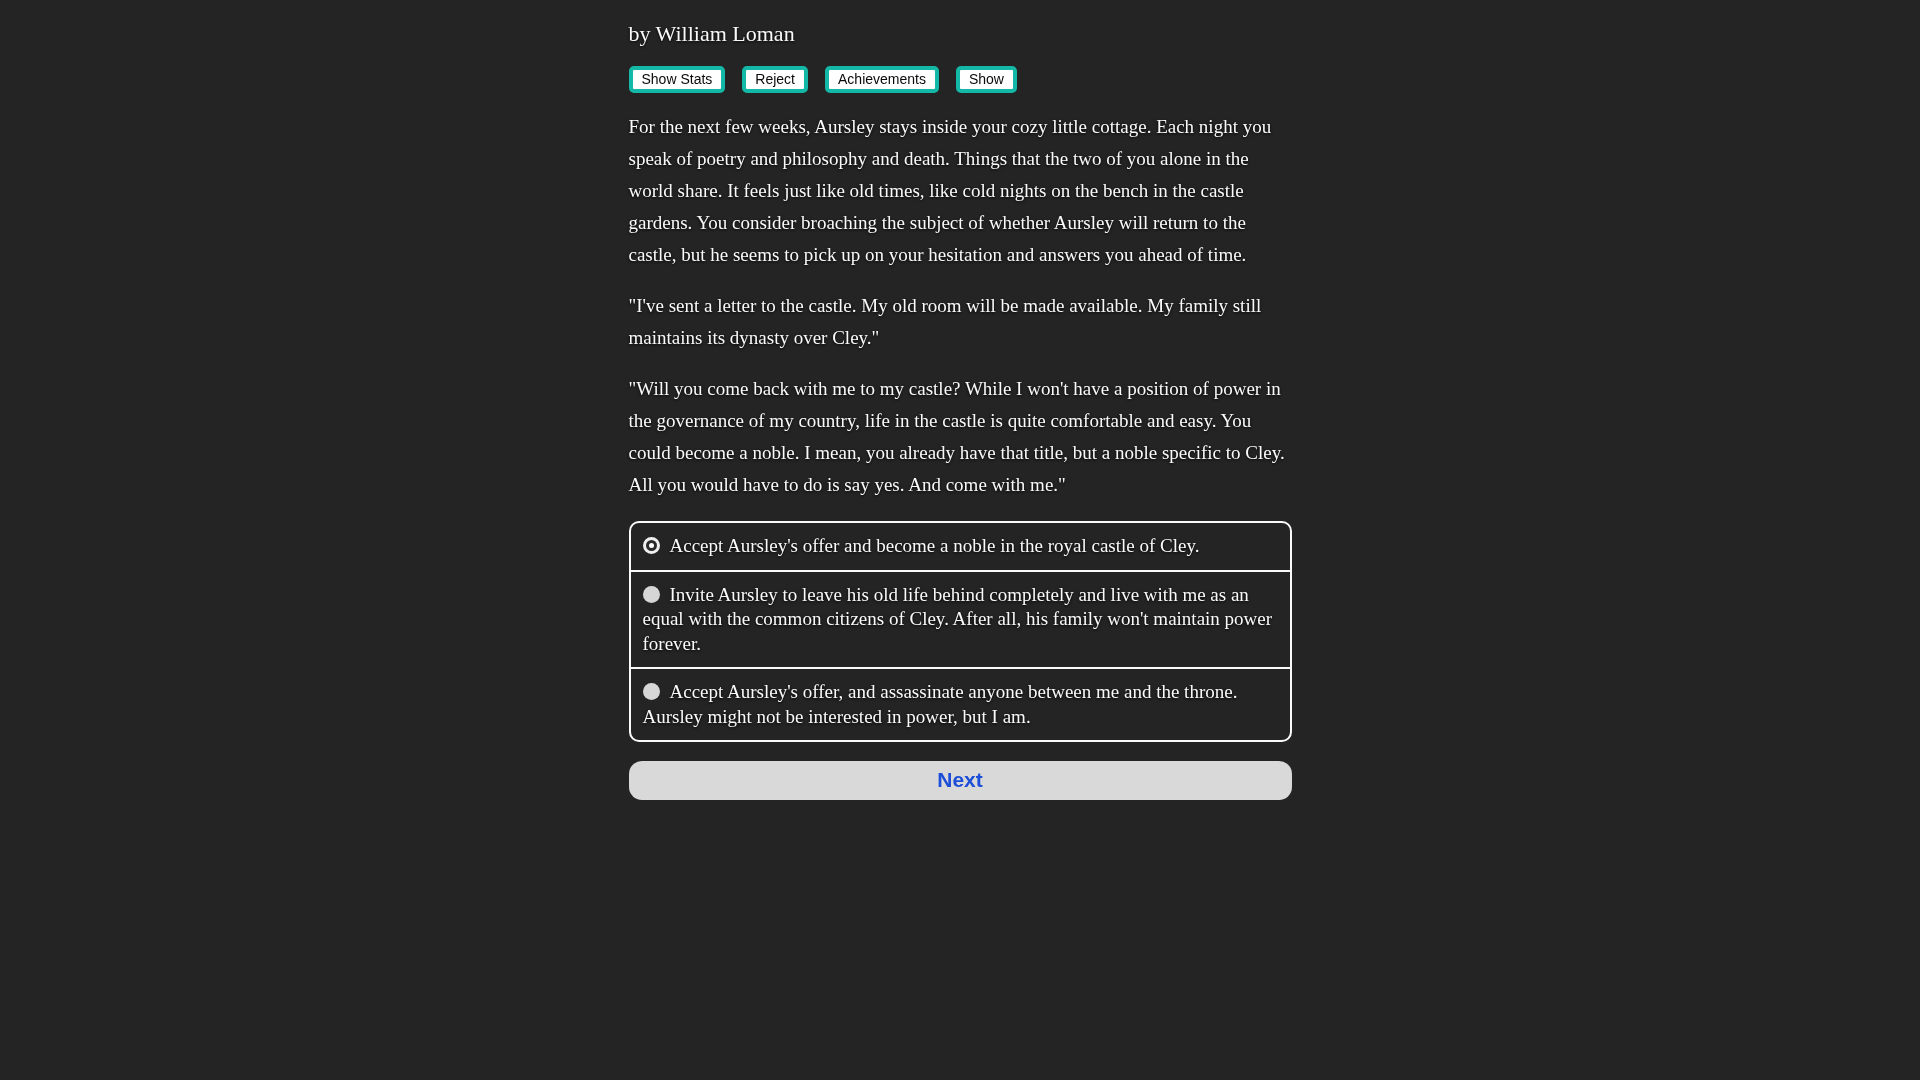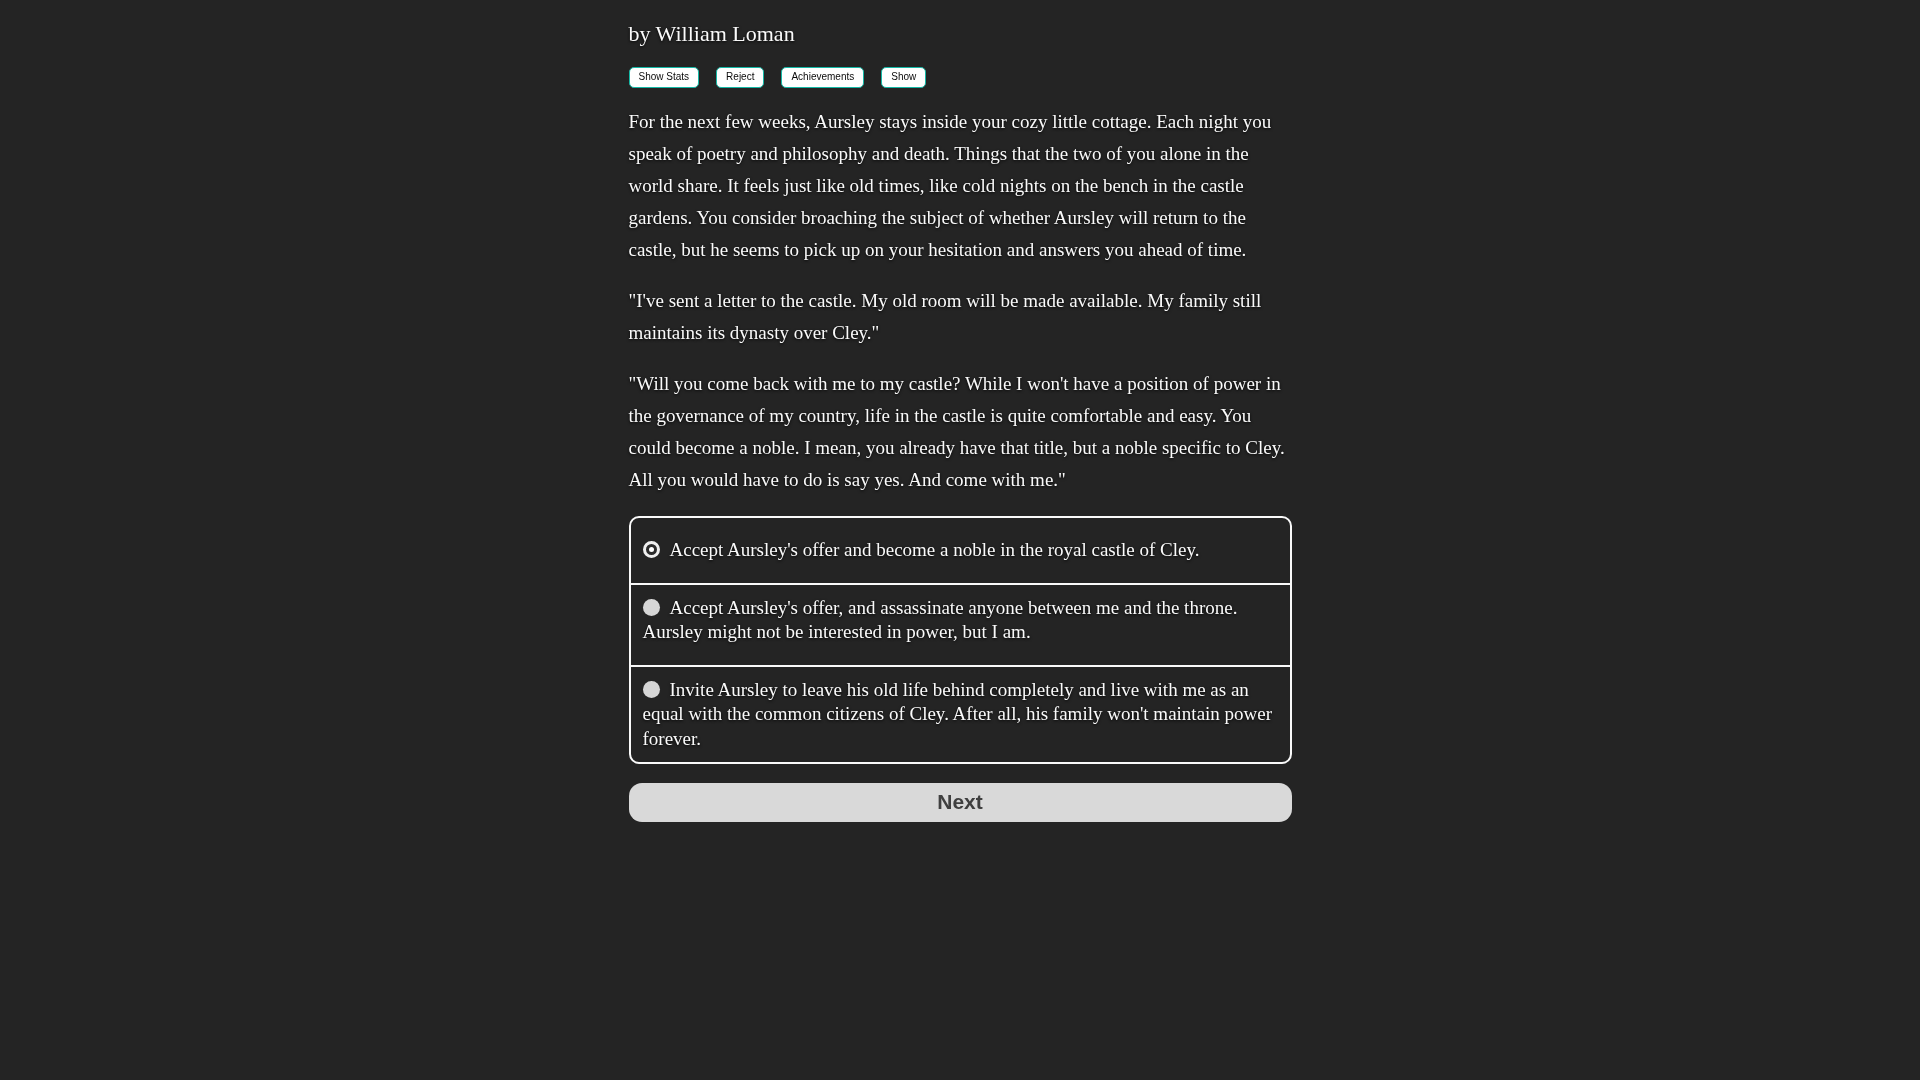--- a/index.html
+++ b/index.html
@@ -30,24 +30,24 @@
     font-size: 22px;
     font-weight: 400;
     margin: 0 0 19px 0;
     text-shadow: 0 1px 3px rgba(0,0,0,0.9);
   }
   .toolbar {
     margin: 0 0 18px 0;
   }
   .toolbar button {
     font-family: "Liberation Sans", sans-serif;
-    font-size: 10px;
+    font-size: 14px;
     color: #0a0a0a;
     background: #ffffff;
-    border: 1px solid #14b8a6;
+    border: 4px solid #14b8a6;
     border-radius: 5px;
     padding: 2px 9px 3px 9px;
     margin-right: 13px;
     cursor: pointer;
     line-height: 14px;
   }
   .story p {
     font-size: 19px;
     line-height: 32px;
     margin: 0 0 19px 0;
@@ -58,21 +58,20 @@
     border-radius: 10px;
     margin: 20px 0 19px 0;
     overflow: hidden;
   }
   .choice {
     padding: 11px 12px;
     font-size: 19px;
     line-height: 24.5px;
     cursor: pointer;
     text-shadow: 0 1px 3px rgba(0,0,0,0.9);
-    margin-top: 9px;
   }
   .choice + .choice {
     border-top: 2px solid #fafafa;
   }
   .radio {
     display: inline-block;
     box-sizing: border-box;
     width: 17px;
     height: 17px;
     border-radius: 50%;
@@ -94,21 +93,21 @@
     height: 5px;
     margin: -2.5px 0 0 -2.5px;
     border-radius: 50%;
     background: #ffffff;
   }
   .next-button {
     display: block;
     width: 100%;
     box-sizing: border-box;
     background: #d9d9d9;
-    color: #404040;
+    color: #1d4ed8;
     font-family: "Liberation Sans", sans-serif;
     font-size: 21px;
     font-weight: 700;
     border: none;
     border-radius: 13px;
     padding: 7px 0 8px 0;
     cursor: pointer;
   }
 </style>
 </head>
@@ -130,22 +129,22 @@
     <p>For the next few weeks, Aursley stays inside your cozy little cottage. Each night you speak of poetry and philosophy and death. Things that the two of you alone in the world share. It feels just like old times, like cold nights on the bench in the castle gardens. You consider broaching the subject of whether Aursley will return to the castle, but he seems to pick up on your hesitation and answers you ahead of time.</p>
     <p>"I've sent a letter to the castle. My old room will be made available. My family still maintains its dynasty over Cley."</p>
     <p>"Will you come back with me to my castle? While I won't have a position of power in the governance of my country, life in the castle is quite comfortable and easy. You could become a noble. I mean, you already have that title, but a noble specific to Cley. All you would have to do is say yes. And come with me."</p>
   </div>
 
   <div class="choices">
     <div class="choice">
       <span class="radio selected"></span><span>Accept Aursley's offer and become a noble in the royal castle of Cley.</span>
     </div>
     <div class="choice">
-      <span class="radio"></span><span>Accept Aursley's offer, and assassinate anyone between me and the throne. Aursley might not be interested in power, but I am.</span>
+      <span class="radio"></span><span>Invite Aursley to leave his old life behind completely and live with me as an equal with the common citizens of Cley. After all, his family won't maintain power forever.</span>
     </div>
     <div class="choice">
-      <span class="radio"></span><span>Invite Aursley to leave his old life behind completely and live with me as an equal with the common citizens of Cley. After all, his family won't maintain power forever.</span>
+      <span class="radio"></span><span>Accept Aursley's offer, and assassinate anyone between me and the throne. Aursley might not be interested in power, but I am.</span>
     </div>
   </div>
 
   <button class="next-button">Next</button>
 
 </div>
 
 </body></html>

